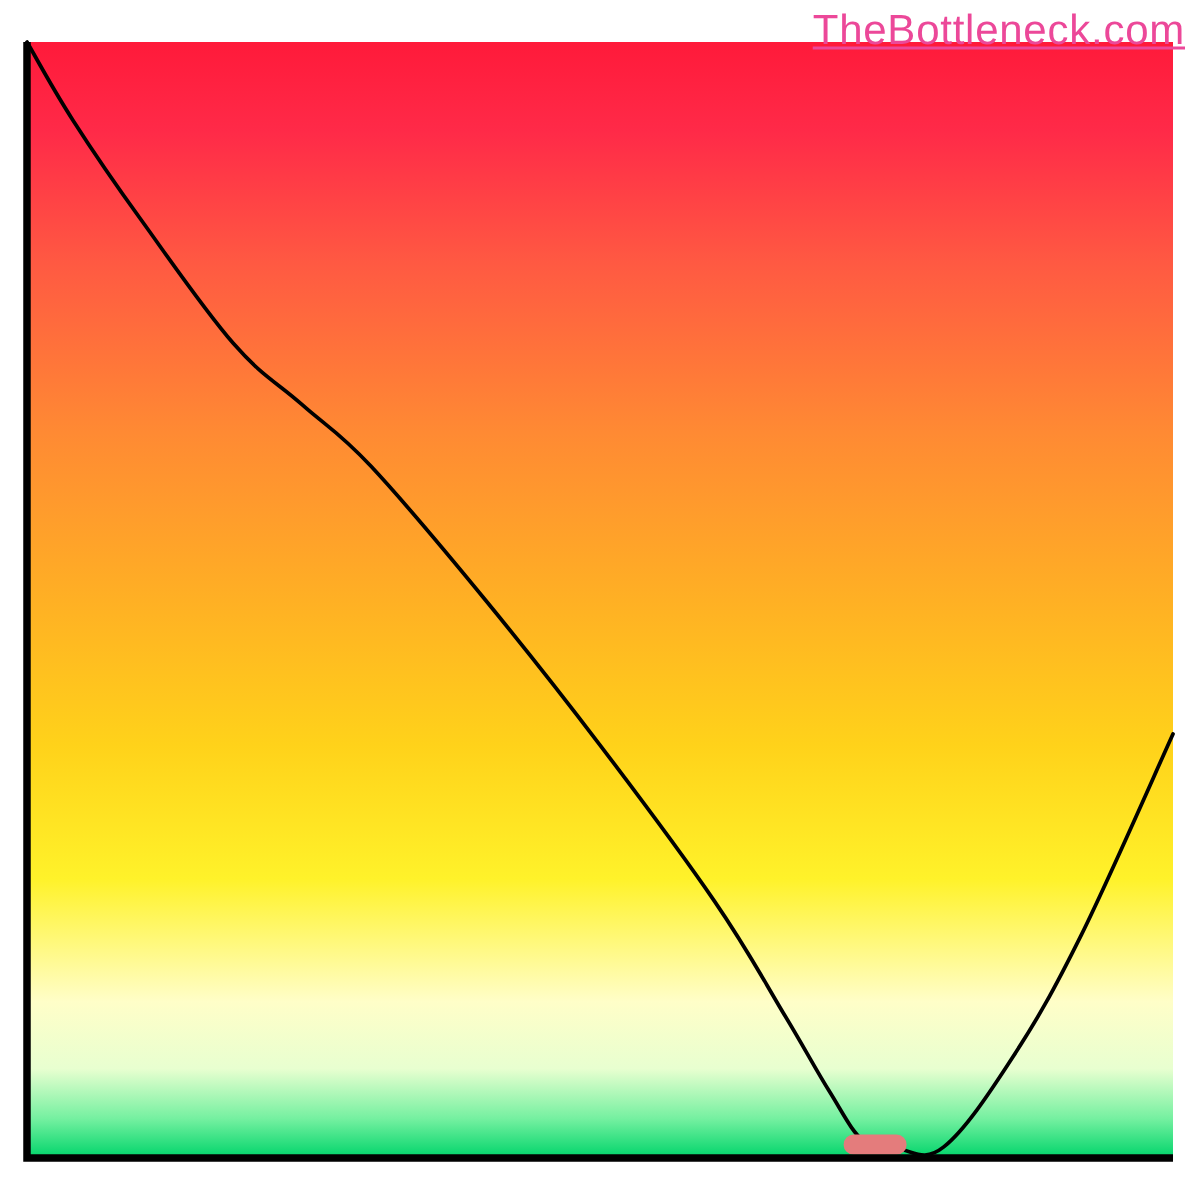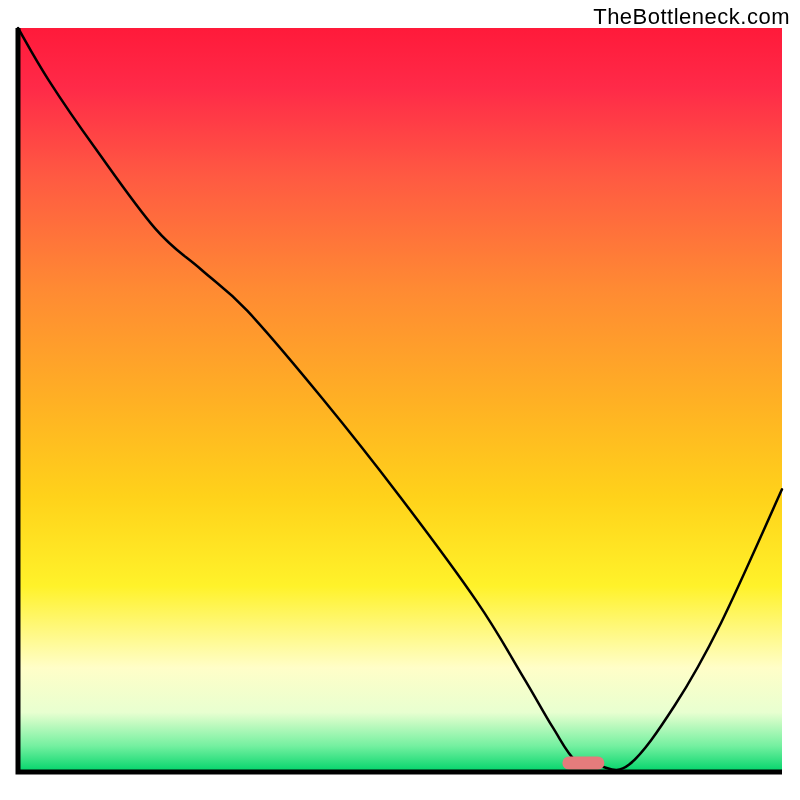--- a/index.html
+++ b/index.html
@@ -12,24 +12,25 @@
   }
   .container {
     position: relative;
     width: 800px;
     height: 800px;
   }
   .watermark {
     position: absolute;
     top: 4px;
     right: 10px;
-    color: #000000;
-    font-size: 22px;
+    color: #ec4899;
+    font-size: 28px;
     letter-spacing: 0.5px;
     z-index: 10;
+    text-decoration: underline;
   }
   svg {
     display: block;
   }
 </style>
 </head>
 <body>
 <div class="container">
   <div class="watermark">TheBottleneck.com</div>
   <svg width="800" height="800" viewBox="0 0 800 800">

